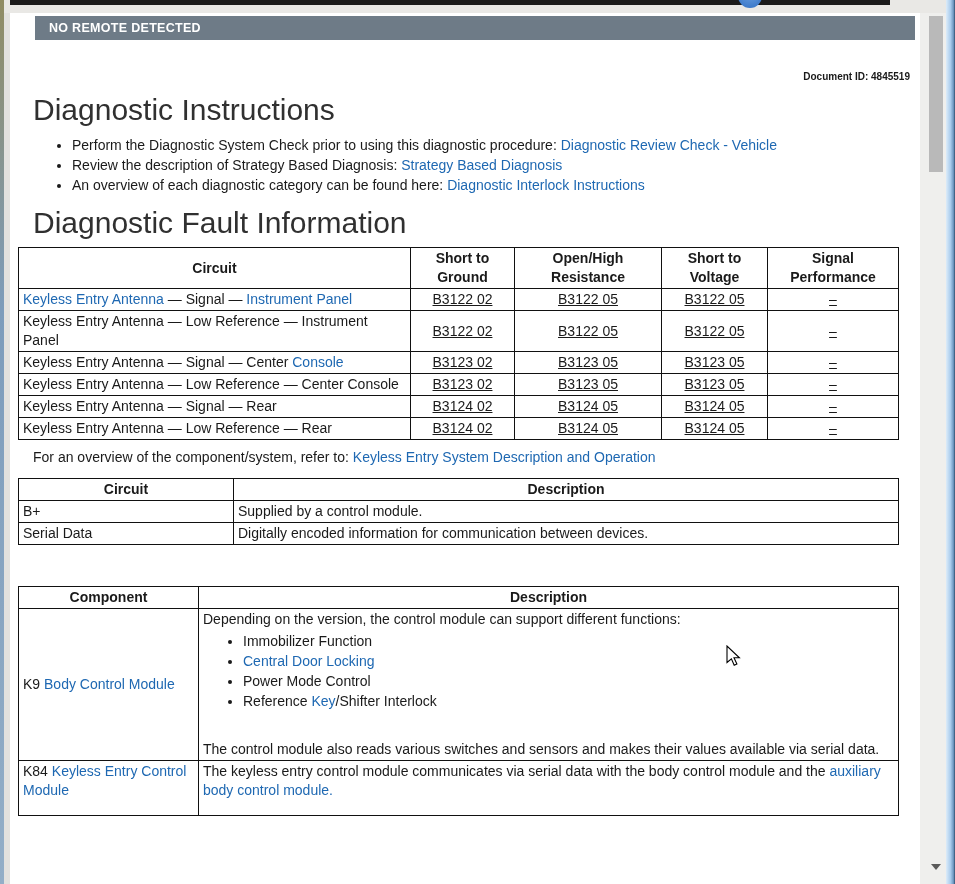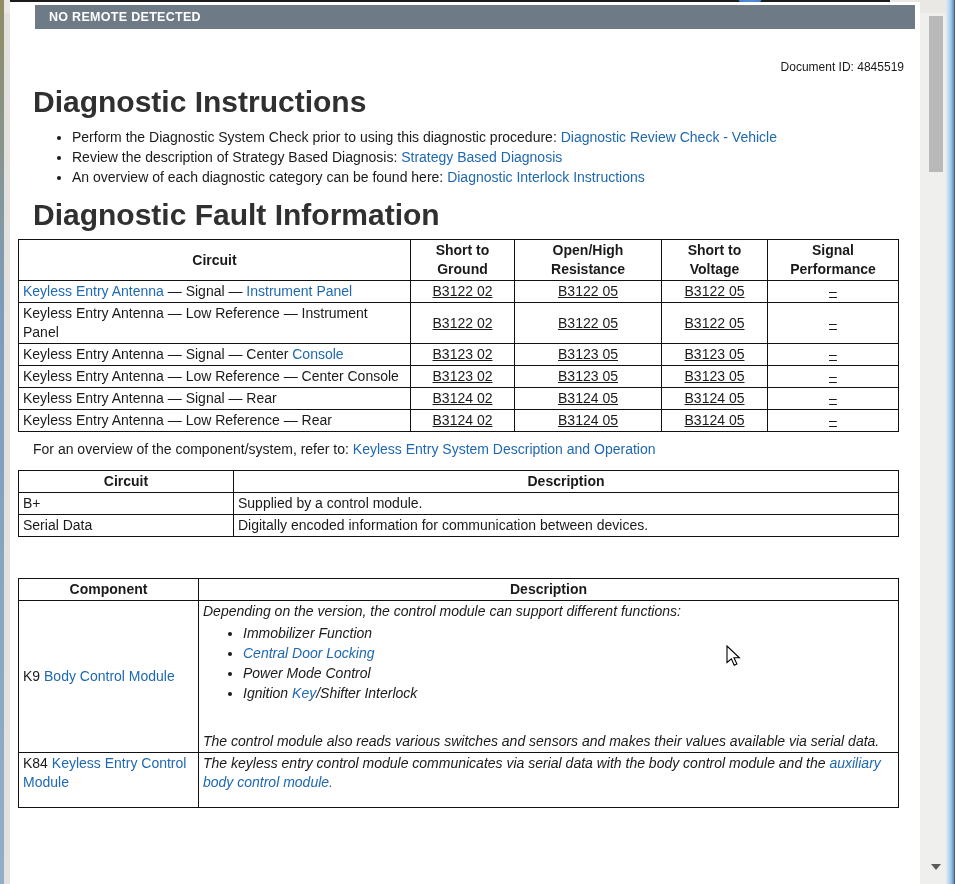--- a/index.html
+++ b/index.html
@@ -16,41 +16,41 @@
   .left-edge{position:absolute;left:0;top:0;width:4px;height:884px;
     background:linear-gradient(#908c63,#7d9cbb 35%,#93aec7);}
   .left-gutter{position:absolute;left:4px;top:13px;width:6px;height:871px;background:#e2e1de;}
   .right-edge{position:absolute;left:946px;top:0;width:9px;height:884px;
     background:linear-gradient(90deg,#ddecf9,#a9cced 50%,#6f99c2 82%,#2e4d6d);}
   .scroll-track{position:absolute;left:920px;top:13px;width:26px;height:871px;background:#efefed;}
   .scroll-thumb{position:absolute;left:929px;top:16px;width:14px;height:156px;background:#b9b9b9;}
   .scroll-down{position:absolute;left:931px;top:864px;width:0;height:0;
     border-left:5px solid transparent;border-right:5px solid transparent;border-top:6px solid #5a5a5a;}
   
-  .content{position:absolute;left:10px;top:2px;width:910px;height:871px;background:#fff;}
+  .content{position:absolute;left:10px;top:13px;width:910px;height:871px;background:#fff;}
   .banner{margin:3px 0 0 25px;width:866px;height:24px;background:var(--banner);
     color:#fff;font-weight:bold;font-size:12.5px;line-height:24px;padding-left:14px;letter-spacing:.3px;}
-  .doc-id{margin-top:31px;padding-right:16px;text-align:right;font-weight:normal;font-size:12px;}
-  h1.section-title{margin:10px 0 0 23px;font-size:30px;line-height:36px;font-weight:700;color:#303030;}
+  .doc-id{margin-top:31px;padding-right:10px;text-align:right;font-weight:bold;font-size:10px;}
+  h1.section-title{margin:10px 0 0 23px;font-size:30px;line-height:36px;font-weight:400;color:#303030;}
   ul.instr{margin:7px 0 0 25px;padding-left:37px;font-size:14px;}
   ul.instr li{line-height:20px;}
   .lnk{color:var(--link);cursor:pointer;text-decoration:none;}
   .intro-line{margin:9px 0 0 23px;font-size:14px;line-height:17px;}
   
   table.doc{border-collapse:collapse;margin-left:8px;width:880px;font-size:14px;color:#1a1a1a;
     table-layout:fixed;}
   table.doc th,table.doc td{border:1px solid #111;padding:1px 4px;line-height:19px;overflow:hidden;}
   table.doc th{font-weight:bold;text-align:center;padding:1px 2px;}
   td.val{text-align:center;text-decoration:underline;}
   .mt-fault{margin-top:6px;}
   .mt-h50{margin-top:50px !important;}
   .mt-circ{margin-top:12px;}
   .mt-comp{margin-top:41px;}
   td.comp-cell{vertical-align:middle;}
-  td.desc-cell{vertical-align:top;padding:2px 6px;font-style:italic;}
+  td.desc-cell{vertical-align:top;padding:2px 6px;}
   ul.desc-bullets{margin:2px 0 0 0;padding-left:40px;}
   ul.desc-bullets li{line-height:20px;margin:0;}
   .desc-outro{margin-top:28px;line-height:20px;}
   tr.short-row td{vertical-align:top;height:52px;}
   
   .cursor{position:absolute;left:726px;top:645px;pointer-events:none;}
 </style>
 </head>
 <body>
 
@@ -173,21 +173,21 @@
       </thead>
     <tbody id="comp-body">
         <tr>
           <td class="comp-cell"><span>K9 </span><a class="lnk">Body Control Module</a></td>
           <td class="desc-cell">
             <div>Depending on the version, the control module can support different functions:</div>
             <ul class="desc-bullets">
               <li><span>Immobilizer Function</span></li>
               <li><a class="lnk">Central Door Locking</a></li>
               <li><span>Power Mode Control</span></li>
-              <li><span>Ignition </span><a class="lnk">Key</a><span>/Shifter Interlock</span></li>
+              <li><span>Reference </span><a class="lnk">Key</a><span>/Shifter Interlock</span></li>
             </ul>
             <div class="desc-outro">The control module also reads various switches and sensors and makes their values available via serial data.</div>
           </td>
         </tr>
         <tr class="short-row">
           <td class="comp-cell"><span>K84 </span><a class="lnk">Keyless Entry Control Module</a></td>
           <td class="desc-cell"><span>The keyless entry control module communicates via serial data with the body control module and the </span><a class="lnk">auxiliary body control module.</a></td>
         </tr>
       </tbody>
   </table>

